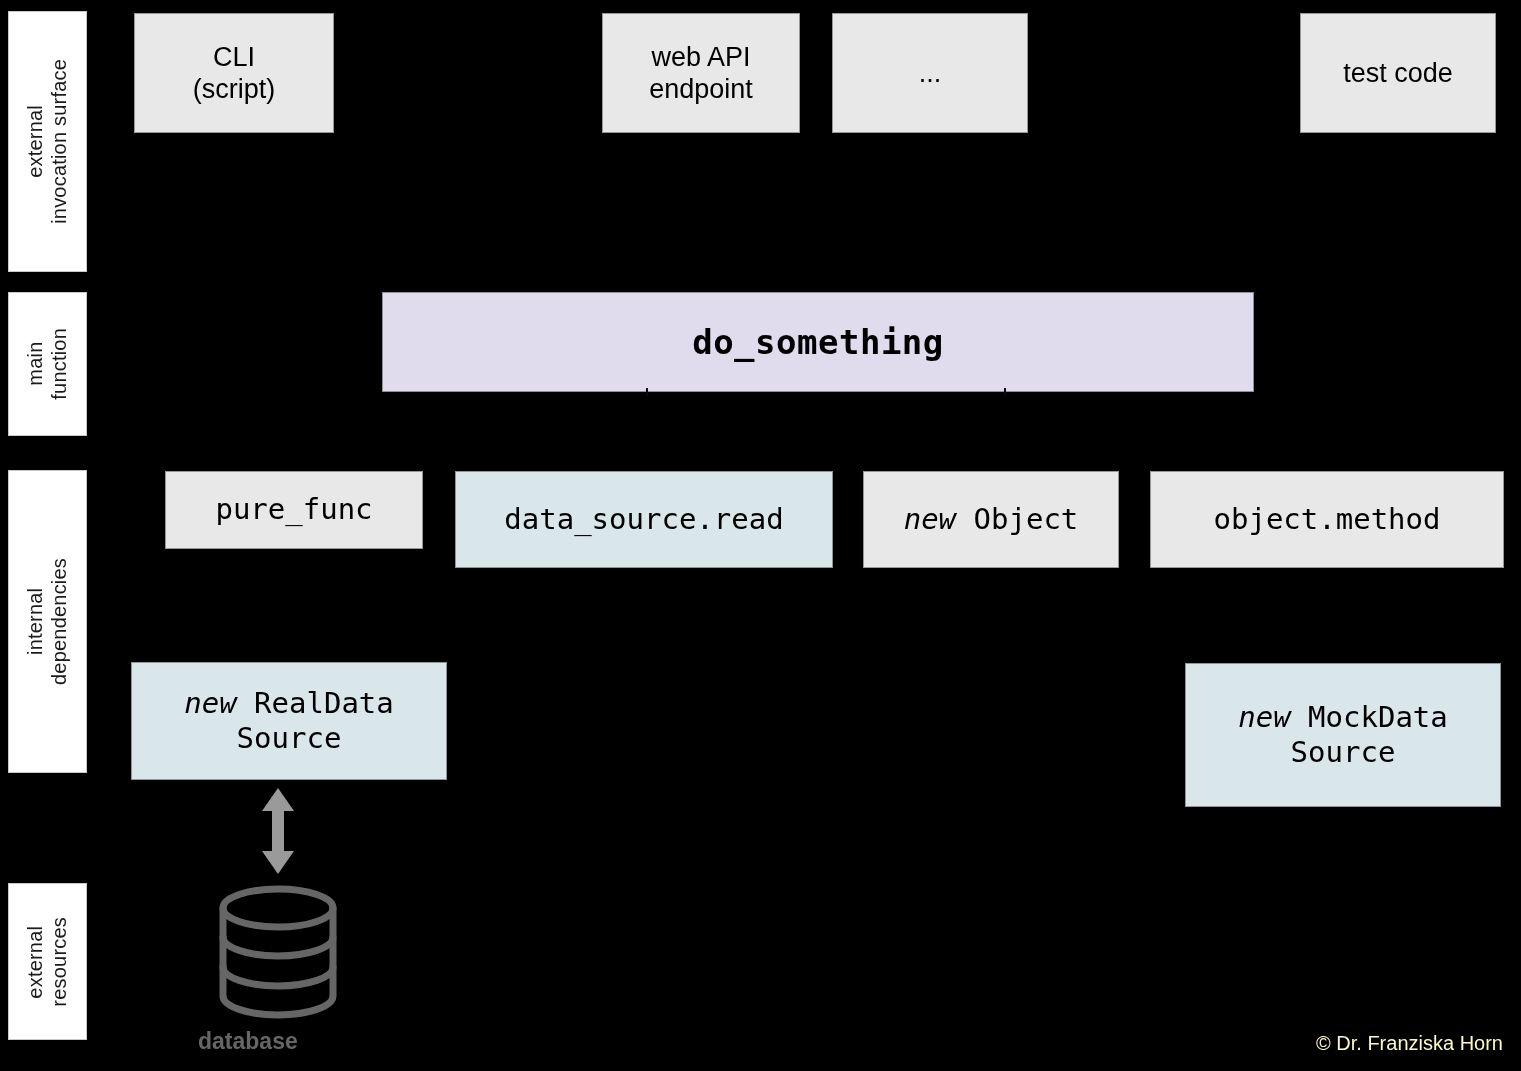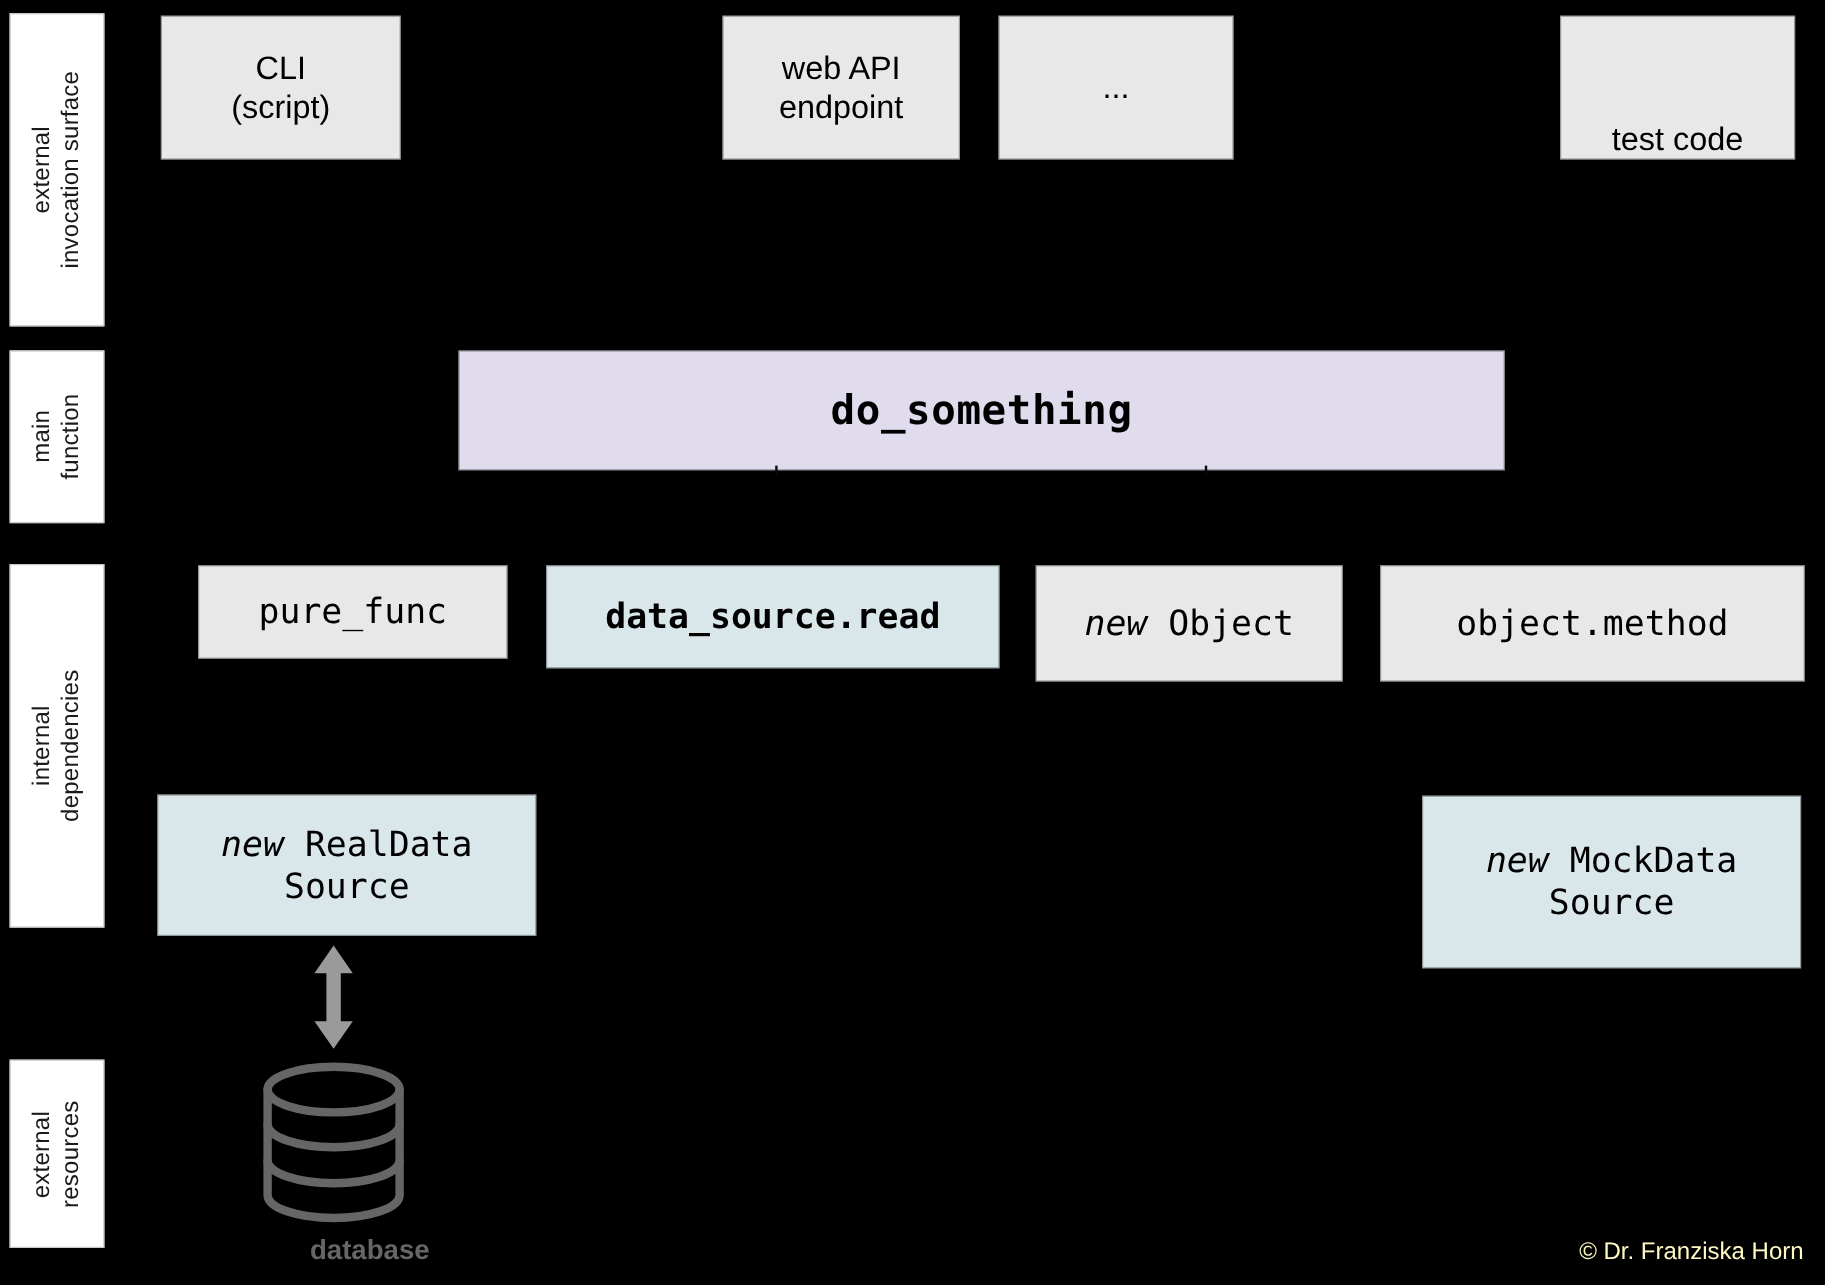--- a/index.html
+++ b/index.html
@@ -92,21 +92,21 @@
     left: 52px;
     top: -95px;
     width: 56px;
     height: 92px;
   }
   #db-label {
     position: absolute;
     left: 0;
     top: 148px;
     width: 160px;
-    text-align: right;
+    text-align: left;
     font-family: "Liberation Sans", sans-serif;
     font-weight: 700;
     font-size: 23px;
     color: #666666;
   }
 
   #copyright {
     position: absolute;
     right: 18px;
     bottom: 16px;
@@ -148,36 +148,36 @@
 
   <div class="node node-grey sans" style="left:602px; top:13px; width:198px; height:120px;">
     <span>web API
 endpoint</span>
   </div>
 
   <div class="node node-grey sans" style="left:832px; top:13px; width:196px; height:120px;">
     <span>...</span>
   </div>
 
-  <div class="node node-grey sans" style="left:1300px; top:13px; width:196px; height:120px;align-items:flex-end;">
+  <div class="node node-grey sans" style="left:1300px; top:13px; width:196px; height:120px;">
     <span>test code</span>
   </div>
 
   <div class="node node-lav mono-big" style="left:382px; top:292px; width:872px; height:100px;">
     <span>do_something</span>
   </div>
 
   <div class="stub" style="left:646px; top:388px; width:2px; height:8px;"></div>
   <div class="stub" style="left:1004px; top:388px; width:2px; height:8px;"></div>
 
   <div class="node node-grey mono" style="left:165px; top:471px; width:258px; height:78px;">
     <span>pure_func</span>
   </div>
 
-  <div class="node node-blue mono" style="left:455px; top:471px; width:378px; height:86px;font-weight:bold;">
+  <div class="node node-blue mono" style="left:455px; top:471px; width:378px; height:97px;">
     <span>data_source.read</span>
   </div>
 
   <div class="node node-grey mono" style="left:863px; top:471px; width:256px; height:97px;">
     <span><span class="kw">new</span><span> Object</span></span>
   </div>
 
   <div class="node node-grey mono" style="left:1150px; top:471px; width:354px; height:97px;">
     <span>object.method</span>
   </div>

